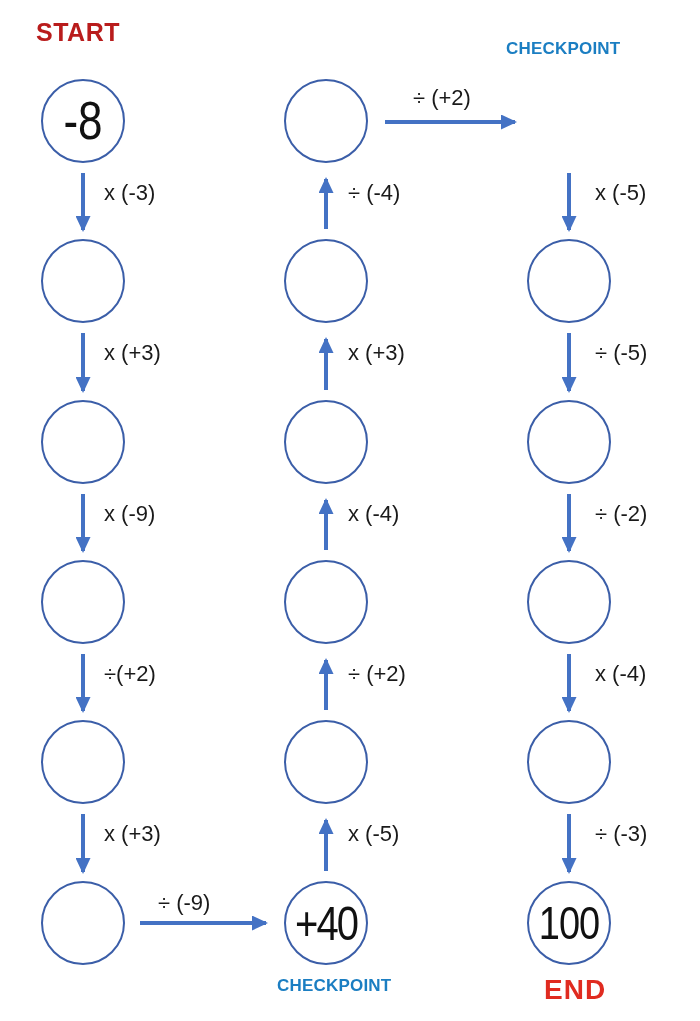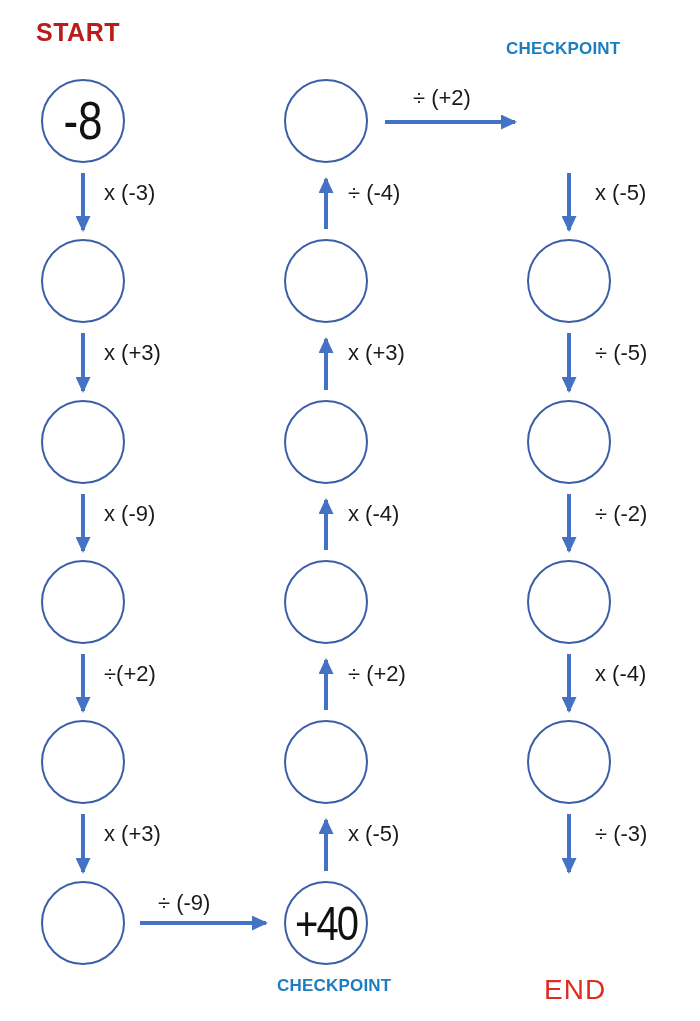--- a/index.html
+++ b/index.html
@@ -20,21 +20,21 @@
   .v-mid{font-size:40px;letter-spacing:-2px;}
   .v-right{font-size:37px;letter-spacing:-2.5px;}
   .v-end{font-size:38px;letter-spacing:-1px;}
   .op-label{
     position:absolute;font-size:22px;color:#1a1a1a;white-space:nowrap;line-height:1.2;
   }
   .start-label{position:absolute;left:36px;top:18px;font-size:25px;font-weight:700;color:#b91c1c;letter-spacing:.5px;}
   .checkpoint-label{position:absolute;font-size:17px;font-weight:700;color:#1b7ec2;letter-spacing:.2px;}
   .cp-top{left:506px;top:39px;}
   .cp-bottom{left:277px;top:976px;}
-  .end-label{position:absolute;left:544px;top:974px;font-size:28px;font-weight:400;color:#e02b20;letter-spacing:1px;}
+  .end-label{position:absolute;left:544px;top:974px;font-size:28px;font-weight:700;color:#e02b20;letter-spacing:1px;}
   .arrows-layer{position:absolute;left:0;top:0;width:700px;height:1021px;}
   .arrows-layer line{stroke:#4472c4;stroke-width:4;}
 </style>
 </head>
 <body>
 
 <div class="canvas">
 
   <div class="start-label">START</div>
   <div class="checkpoint-label cp-top">CHECKPOINT</div>
@@ -86,20 +86,23 @@
   <div class="circle" style="left:284px;top:560px;"></div>
   <div class="circle" style="left:284px;top:720px;"></div>
   <div class="circle" style="left:284px;top:881px;">
     <span class="node-value v-mid">+40</span>
   </div>
 
   <div class="circle" style="left:527px;top:239px;"></div>
   <div class="circle" style="left:527px;top:400px;"></div>
   <div class="circle" style="left:527px;top:560px;"></div>
   <div class="circle" style="left:527px;top:720px;"></div>
+  <div class="circle" style="left:527px;top:881px;">
+    <span class="node-value v-end">100</span>
+  </div>
 
   <div class="op-label" style="left:104px;top:180px;">x (-3)</div>
   <div class="op-label" style="left:104px;top:340px;">x (+3)</div>
   <div class="op-label" style="left:104px;top:501px;">x (-9)</div>
   <div class="op-label" style="left:104px;top:661px;">÷(+2)</div>
   <div class="op-label" style="left:104px;top:821px;">x (+3)</div>
 
   <div class="op-label" style="left:158px;top:890px;">÷ (-9)</div>
   <div class="op-label" style="left:413px;top:85px;">÷ (+2)</div>
 

